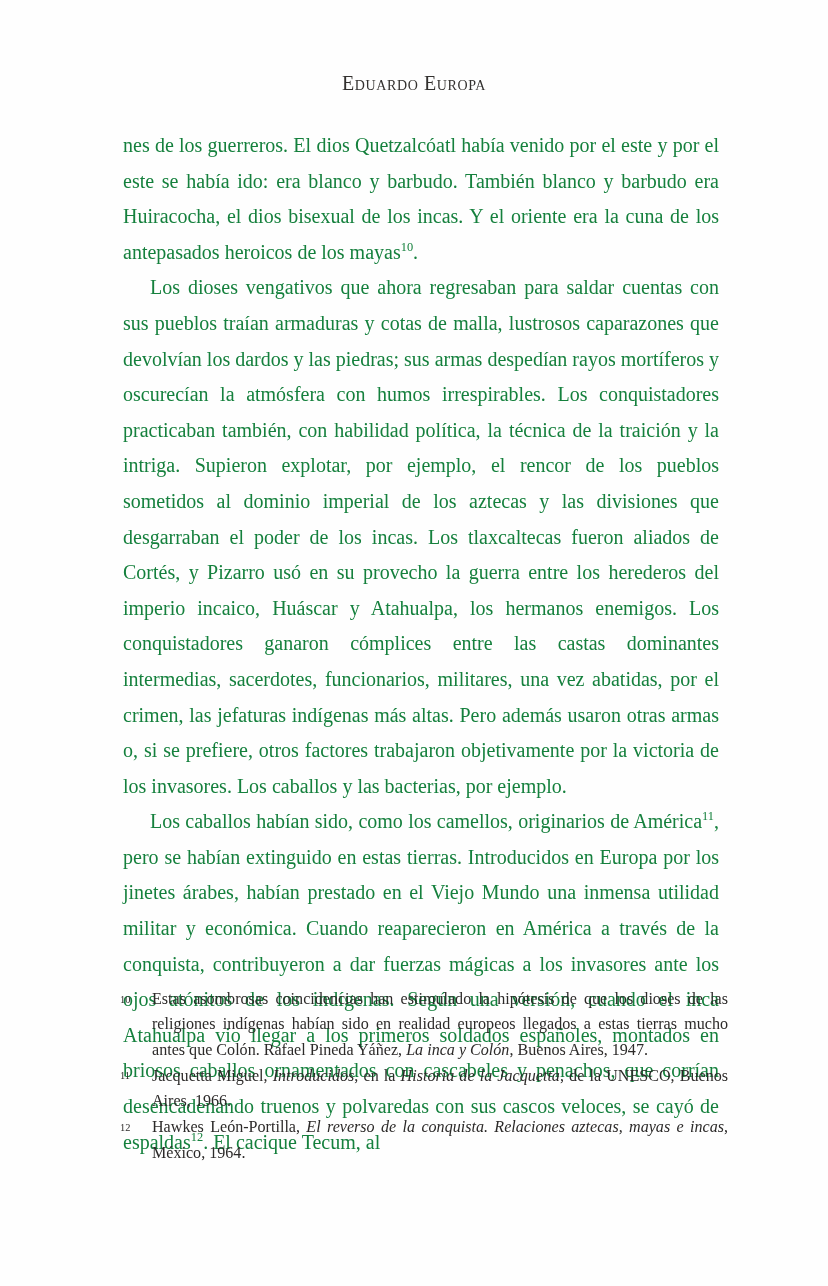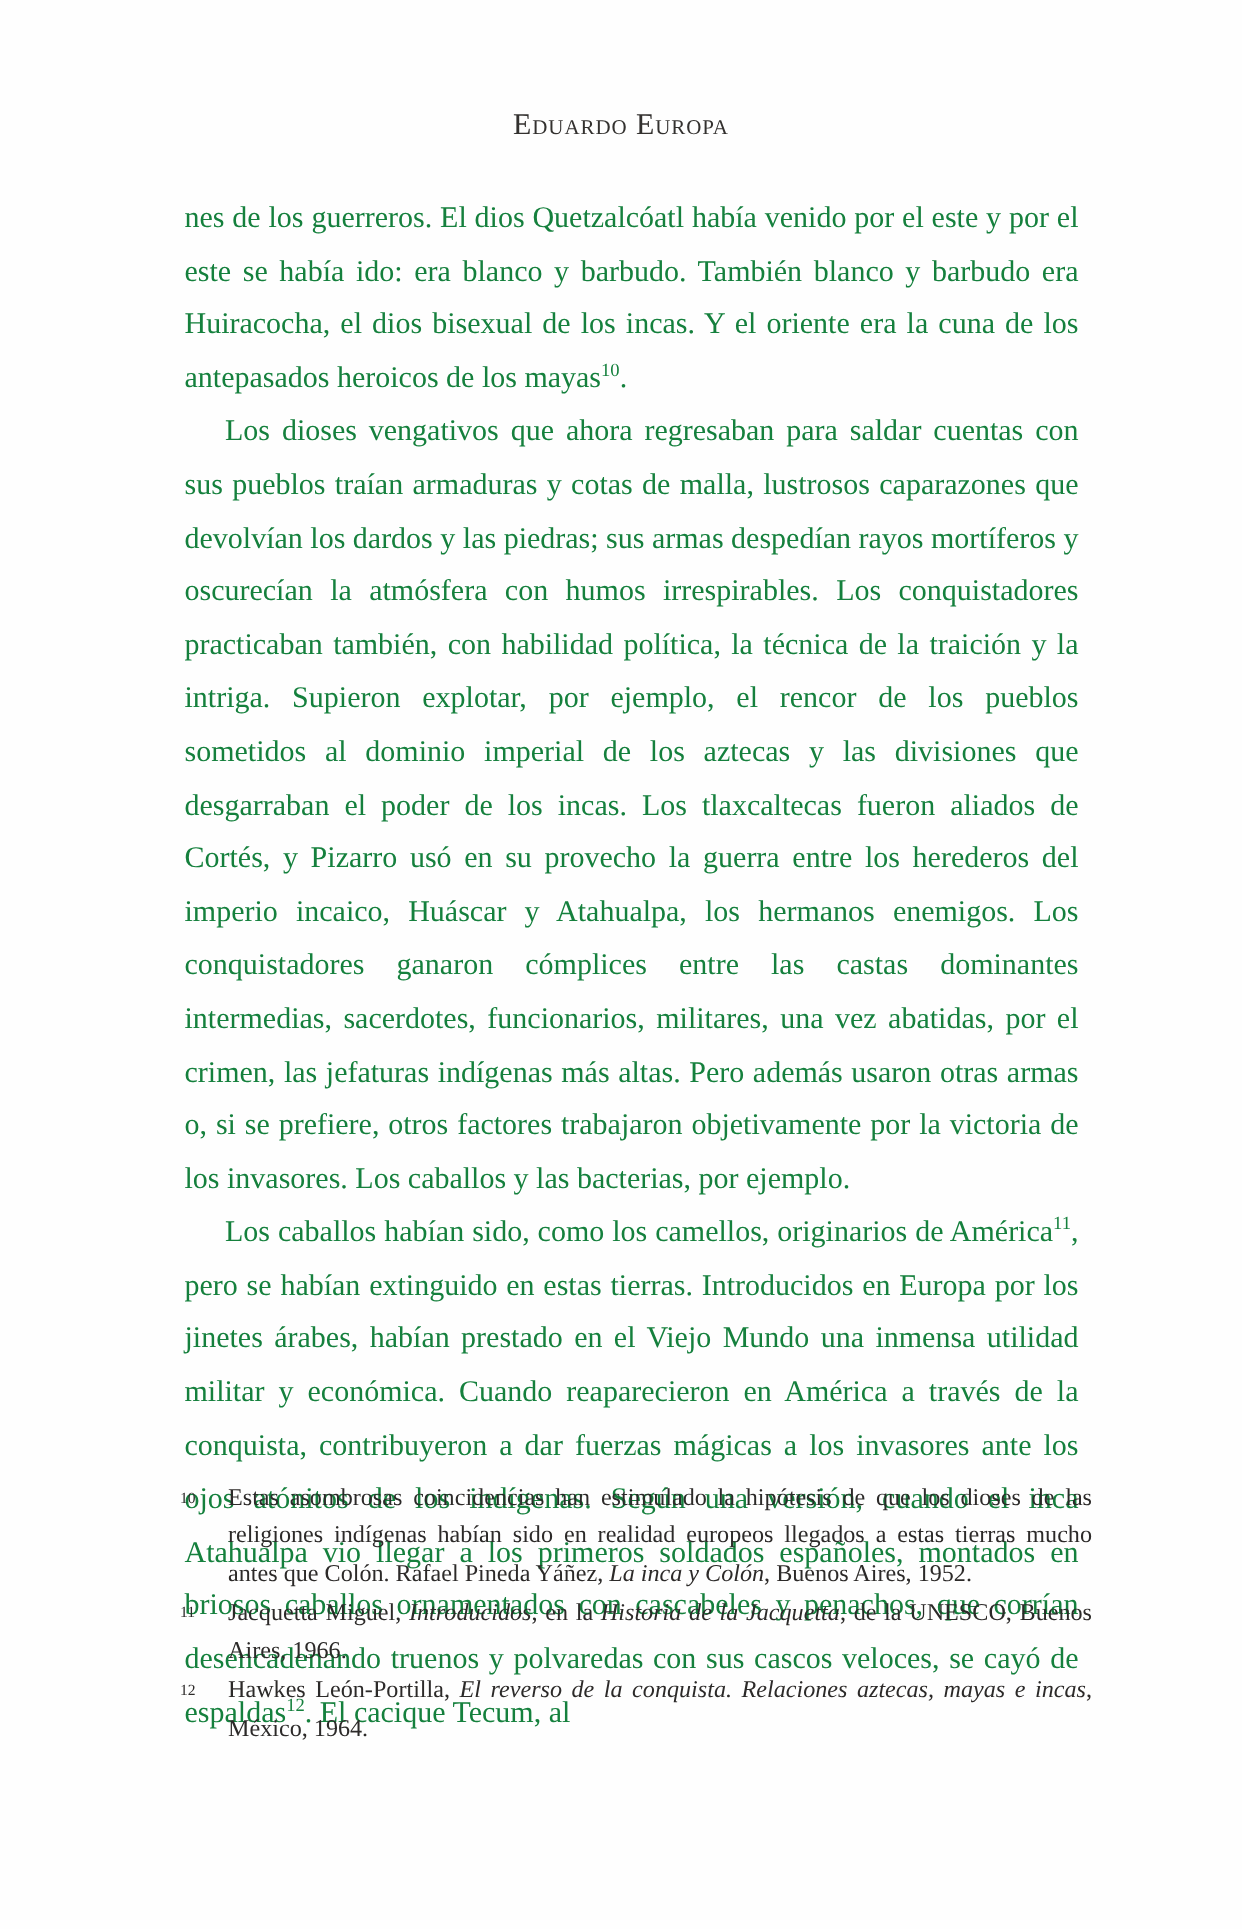--- a/index.html
+++ b/index.html
@@ -109,21 +109,21 @@
     <p class="para"><span>nes de los guerreros. El dios Quetzalcóatl había venido por el este y por el este se había ido: era blanco y barbudo. También blanco y barbudo era Huiracocha, el dios bisexual de los incas. Y el oriente era la cuna de los antepasados heroicos de los mayas</span><sup class="fn-ref">10</sup><span>.</span></p>
 
     <p class="para indented"><span>Los dioses vengativos que ahora regresaban para saldar cuentas con sus pueblos traían armaduras y cotas de malla, lustrosos caparazones que devolvían los dardos y las piedras; sus armas despedían rayos mortíferos y oscurecían la atmósfera con humos irrespirables. Los conquistadores practicaban también, con habilidad política, la técnica de la traición y la intriga. Supieron explotar, por ejemplo, el rencor de los pueblos sometidos al dominio imperial de los aztecas y las divisiones que desgarraban el poder de los incas. Los tlaxcaltecas fueron aliados de Cortés, y Pizarro usó en su provecho la guerra entre los herederos del imperio incaico, Huáscar y Atahualpa, los hermanos enemigos. Los conquistadores ganaron cómplices entre las castas dominantes intermedias, sacerdotes, funcionarios, militares, una vez abatidas, por el crimen, las jefaturas indígenas más altas. Pero además usaron otras armas o, si se prefiere, otros factores trabajaron objetivamente por la victoria de los invasores. Los caballos y las bacterias, por ejemplo.</span></p>
 
     <p class="para indented"><span>Los caballos habían sido, como los camellos, originarios de América</span><sup class="fn-ref">11</sup><span>, pero se habían extinguido en estas tierras. Introducidos en Europa por los jinetes árabes, habían prestado en el Viejo Mundo una inmensa utilidad militar y económica. Cuando reaparecieron en América a través de la conquista, contribuyeron a dar fuerzas mágicas a los invasores ante los ojos atónitos de los indígenas. Según una versión, cuando el inca Atahualpa vio llegar a los primeros soldados españoles, montados en briosos caballos ornamentados con cascabeles y penachos, que corrían desencadenando truenos y polvaredas con sus cascos veloces, se cayó de espaldas</span><sup class="fn-ref">12</sup><span>. El cacique Tecum, al</span></p>
 
   </div>
 
   <div class="footnotes">
 
-    <div class="footnote"><span class="fn-marker">10</span><span>Estas asombrosas coincidencias han estimulado la hipótesis de que los dioses de las religiones indígenas habían sido en realidad europeos llegados a estas tierras mucho antes que Colón. Rafael Pineda Yáñez, </span><i>La inca y Colón</i><span>, Buenos Aires, 1952.</span></div>
+    <div class="footnote"><span class="fn-marker">10</span><span>Estas asombrosas coincidencias han estimulado la hipótesis de que los dioses de las religiones indígenas habían sido en realidad europeos llegados a estas tierras mucho antes que Colón. Rafael Pineda Yáñez, </span><i>La inca y Colón</i><span>, Buenos Aires, 1947.</span></div>
 
     <div class="footnote"><span class="fn-marker">11</span><span>Jacquetta Miguel, </span><i>Introducidos</i><span>, en la </span><i>Historia de la Jacquetta</i><span>, de la UNESCO, Buenos Aires, 1966.</span></div>
 
     <div class="footnote"><span class="fn-marker">12</span><span>Hawkes León-Portilla, </span><i>El reverso de la conquista. Relaciones aztecas, mayas e incas</i><span>, México, 1964.</span></div>
 
   </div>
 
 
 </div>
 

